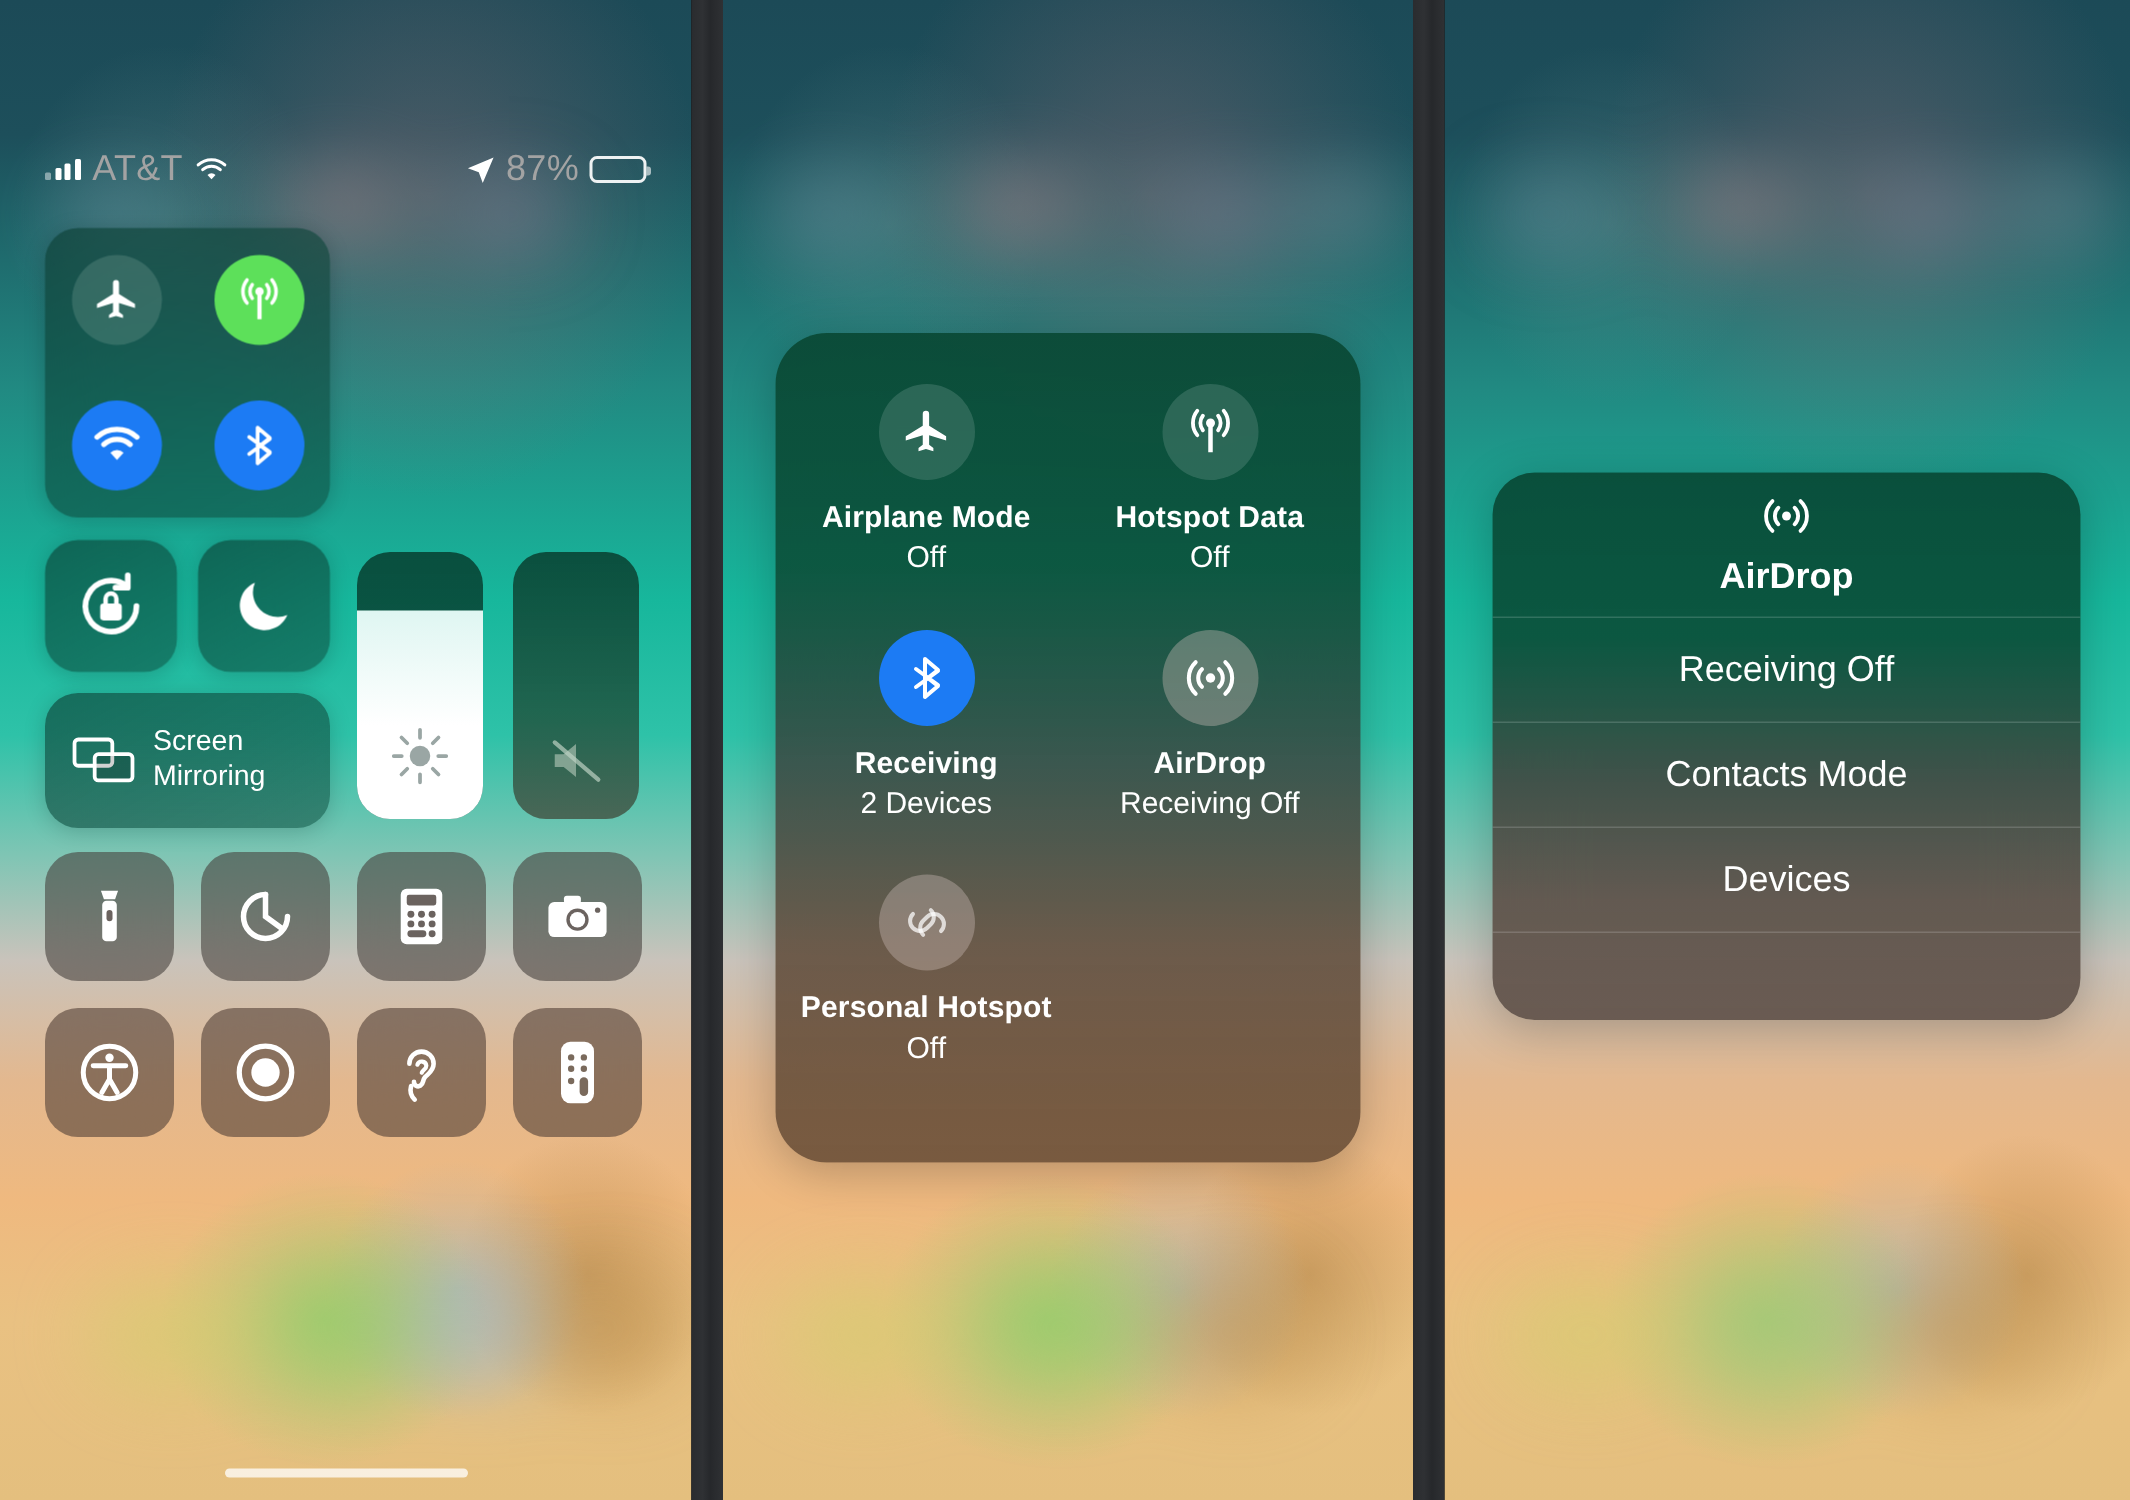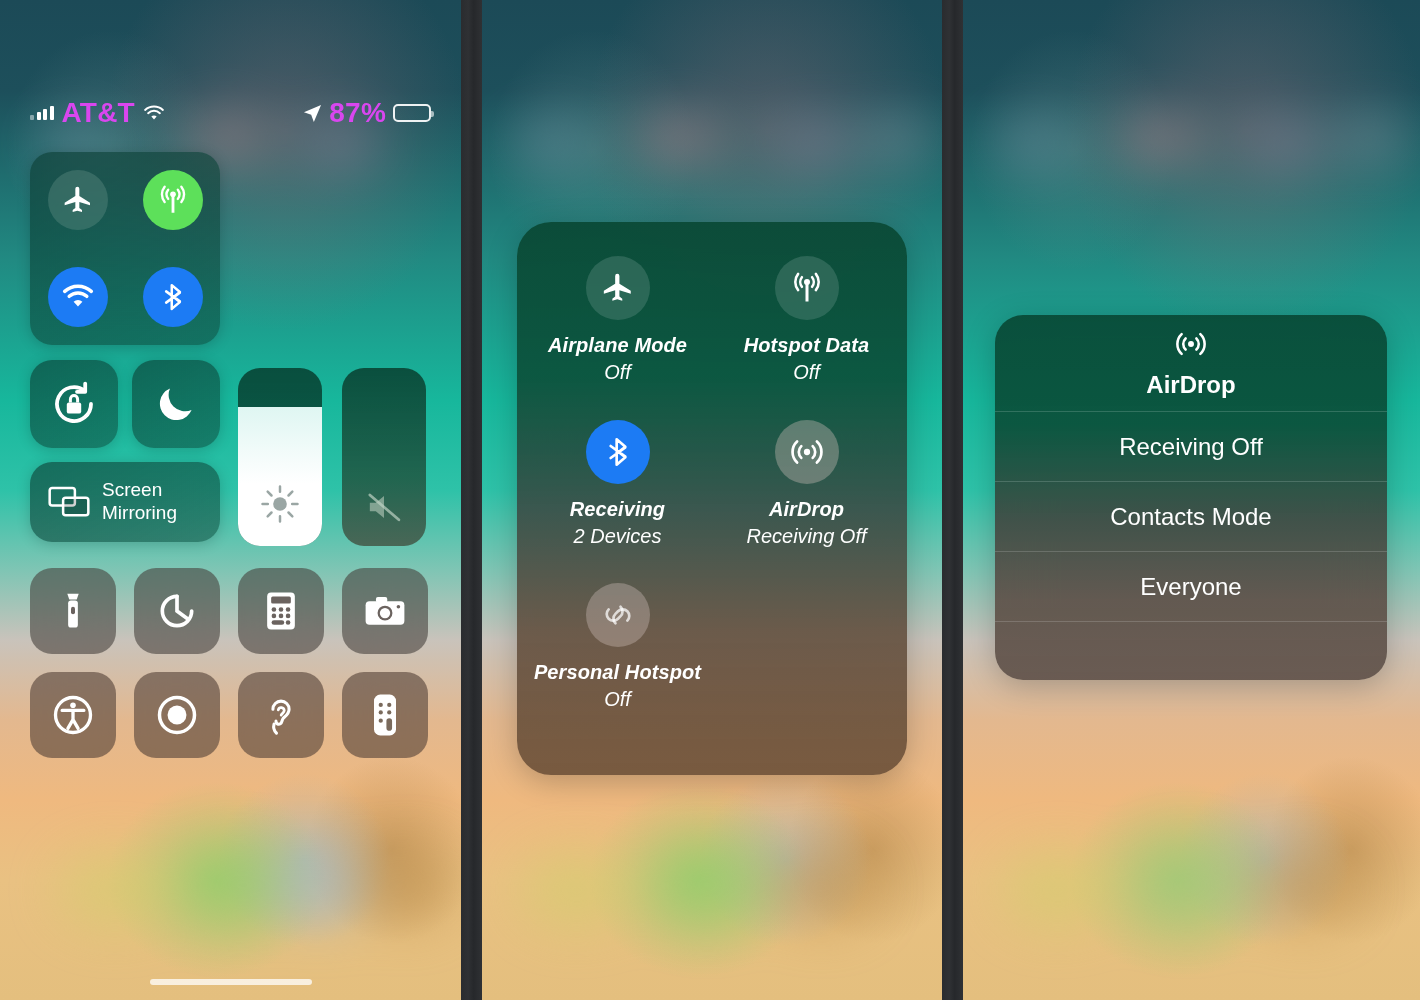--- a/index.html
+++ b/index.html
@@ -60,23 +60,23 @@
     background: linear-gradient(to right, #2a2c2f 0%, #2f3134 35%, #26282b 60%, #2f3134 100%);
   }
 
   
   .statusbar {
     position: absolute;
     top: 98px; left: 0; right: 0;
     height: 30px;
     display: flex;
     align-items: center;
-    color: #d946ef;
-    font-size: 28px;
-    font-weight: 700;
+    color: #a3a3a3;
+    font-size: 24px;
+    font-weight: 400;
     letter-spacing: .2px;
   }
   .sb-left { position: absolute; left: 30px; display: flex; align-items: center; gap: 8px; }
   .sb-right { position: absolute; right: 30px; display: flex; align-items: center; gap: 7px; }
   .bars { display: flex; align-items: flex-end; gap: 2.5px; height: 14px; }
   .bars i { display: block; width: 4px; background: #fff; border-radius: 1px; }
   .bars i:nth-child(1){ height: 5px; opacity: .45; }
   .bars i:nth-child(2){ height: 8px; }
   .bars i:nth-child(3){ height: 11px; }
   .bars i:nth-child(4){ height: 14px; }
@@ -129,21 +129,21 @@
     color: #fff; font-size: 25px; font-weight: 700;
   }
   .airplay-badge { position: absolute; top: 13px; right: 14px; }
   .music-ctrls {
     position: absolute; bottom: 34px; left: 0; right: 0;
     display: flex; align-items: center; justify-content: space-around; padding: 0 16px;
   }
 
   .l-rotate { left: 30px; top: 360px; width: 88px; height: 88px; }
   .l-dnd    { left: 132px; top: 360px; width: 88px; height: 88px; }
-  .l-mirror { left: 30px; top: 462px; width: 190px; height: 80px; }
+  .l-mirror { left: 30px; top: 462px; width: 190px; height: 90px; }
   .mirror-inner { display: flex; align-items: center; gap: 12px; height: 100%; padding-left: 18px; }
   .mirror-label { color: #fff; font-size: 19px; line-height: 1.2; font-weight: 500; }
 
   .slider {
     position: absolute;
     width: 84px; height: 178px;
     border-radius: 22px;
     overflow: hidden;
     background: linear-gradient(180deg, rgba(7,62,47,.85), rgba(9,72,55,.78));
   }
@@ -188,21 +188,20 @@
       rgba(96,76,60,.88) 74%,
       rgba(108,80,56,.90) 100%);
     backdrop-filter: blur(30px);
     box-shadow: 0 6px 30px rgba(0,0,0,.22);
     overflow: hidden;
   }
   .m-grid {
     position: absolute; inset: 0;
     display: grid; grid-template-columns: 1fr 1fr; grid-template-rows: repeat(3, 1fr);
     padding: 34px 6px 28px;
-    font-style: italic;
   }
   .m-item { display: flex; flex-direction: column; align-items: center; }
   .m-item .circle { width: 64px; height: 64px; margin-bottom: 14px; }
   .m-name { color: #fff; font-size: 20px; font-weight: 700; letter-spacing: .1px; }
   .m-state { color: #fff; font-size: 20px; font-weight: 400; margin-top: 4px; }
   .m-redacted {
     margin-top: 8px; width: 80px; height: 20px; border-radius: 3px;
     background: rgba(215,225,215,.30);
     filter: blur(2px);
   }
@@ -543,17 +542,17 @@
         <circle cx="12" cy="12" r="2.1" fill="#fff"></circle>
         <path d="M8.2 15.9a5.4 5.4 0 0 1 0-7.8" stroke="#fff" stroke-width="1.8" fill="none" stroke-linecap="round"></path>
         <path d="M15.8 15.9a5.4 5.4 0 0 0 0-7.8" stroke="#fff" stroke-width="1.8" fill="none" stroke-linecap="round"></path>
         <path d="M5.4 19a9.6 9.6 0 0 1 0-14" stroke="#fff" stroke-width="1.8" fill="none" stroke-linecap="round"></path>
         <path d="M18.6 19a9.6 9.6 0 0 0 0-14" stroke="#fff" stroke-width="1.8" fill="none" stroke-linecap="round"></path>
       </svg>
       <span class="r-head-label">AirDrop</span>
     </div>
     <div class="r-opt">Receiving Off</div>
     <div class="r-opt">Contacts Mode</div>
-    <div class="r-opt">Everyone</div>
+    <div class="r-opt">Devices</div>
     <div class="r-tail"></div>
   </div>
 
 </div>
 
 </body></html>

